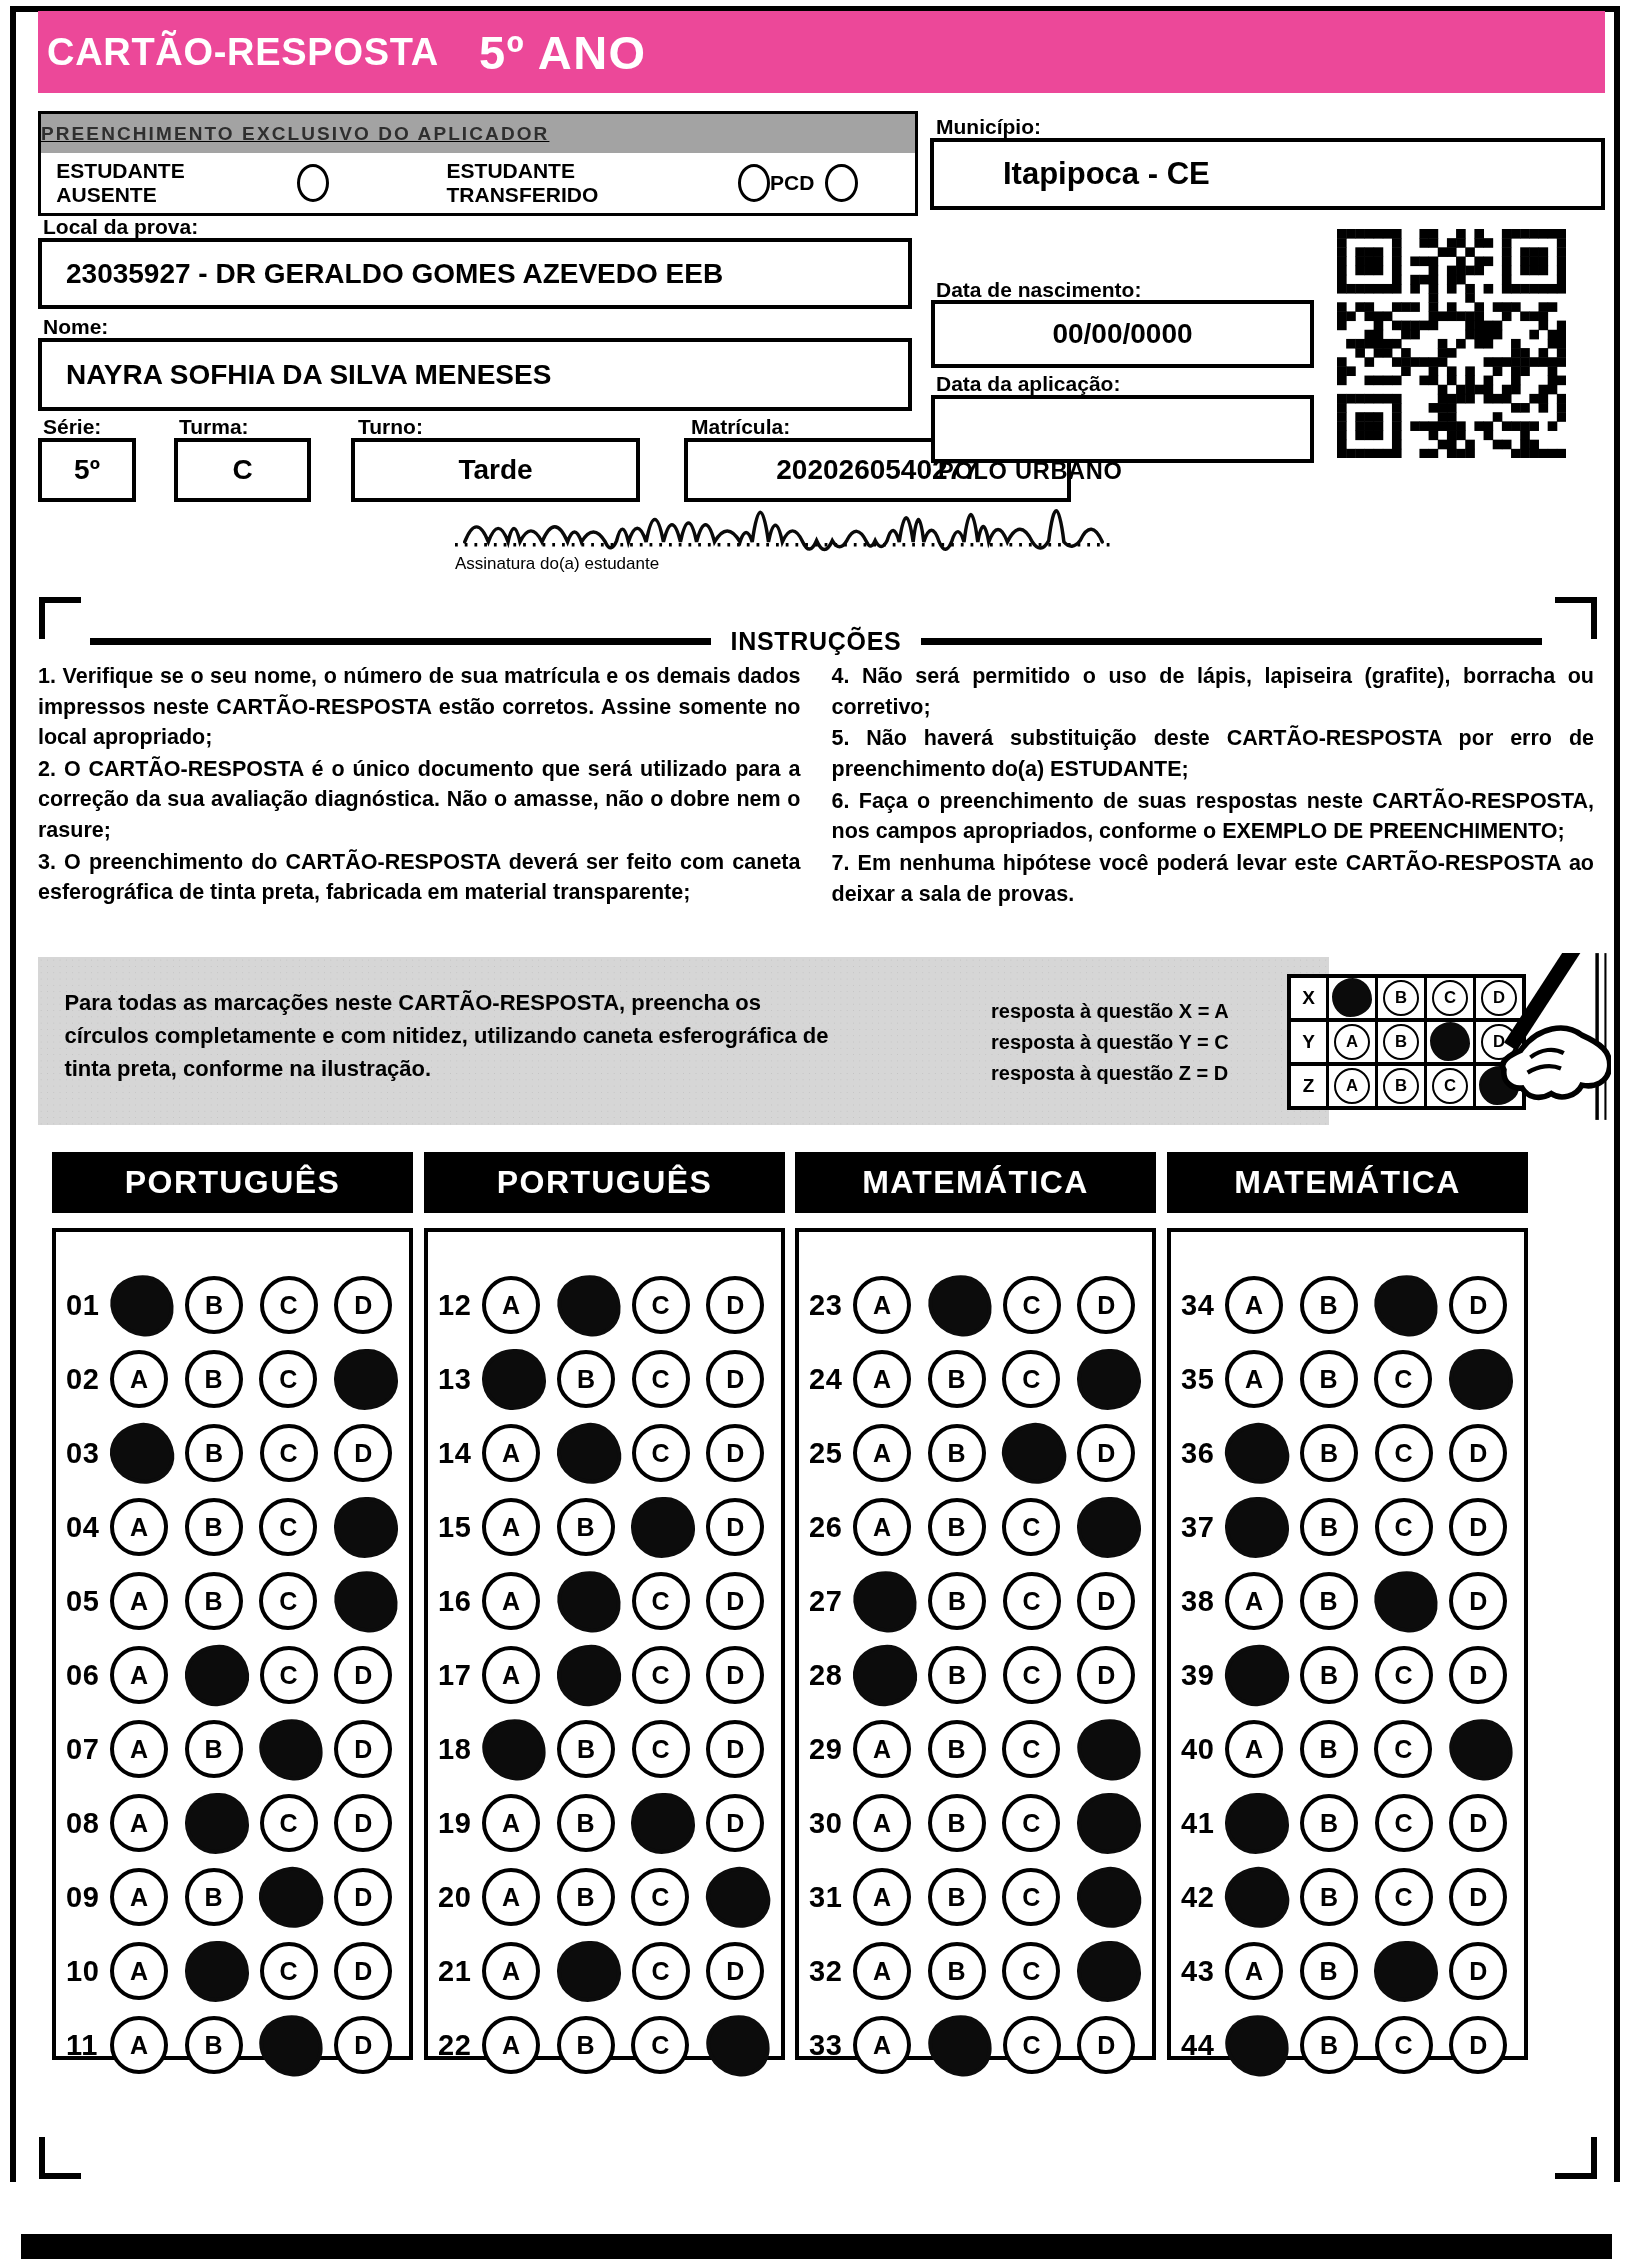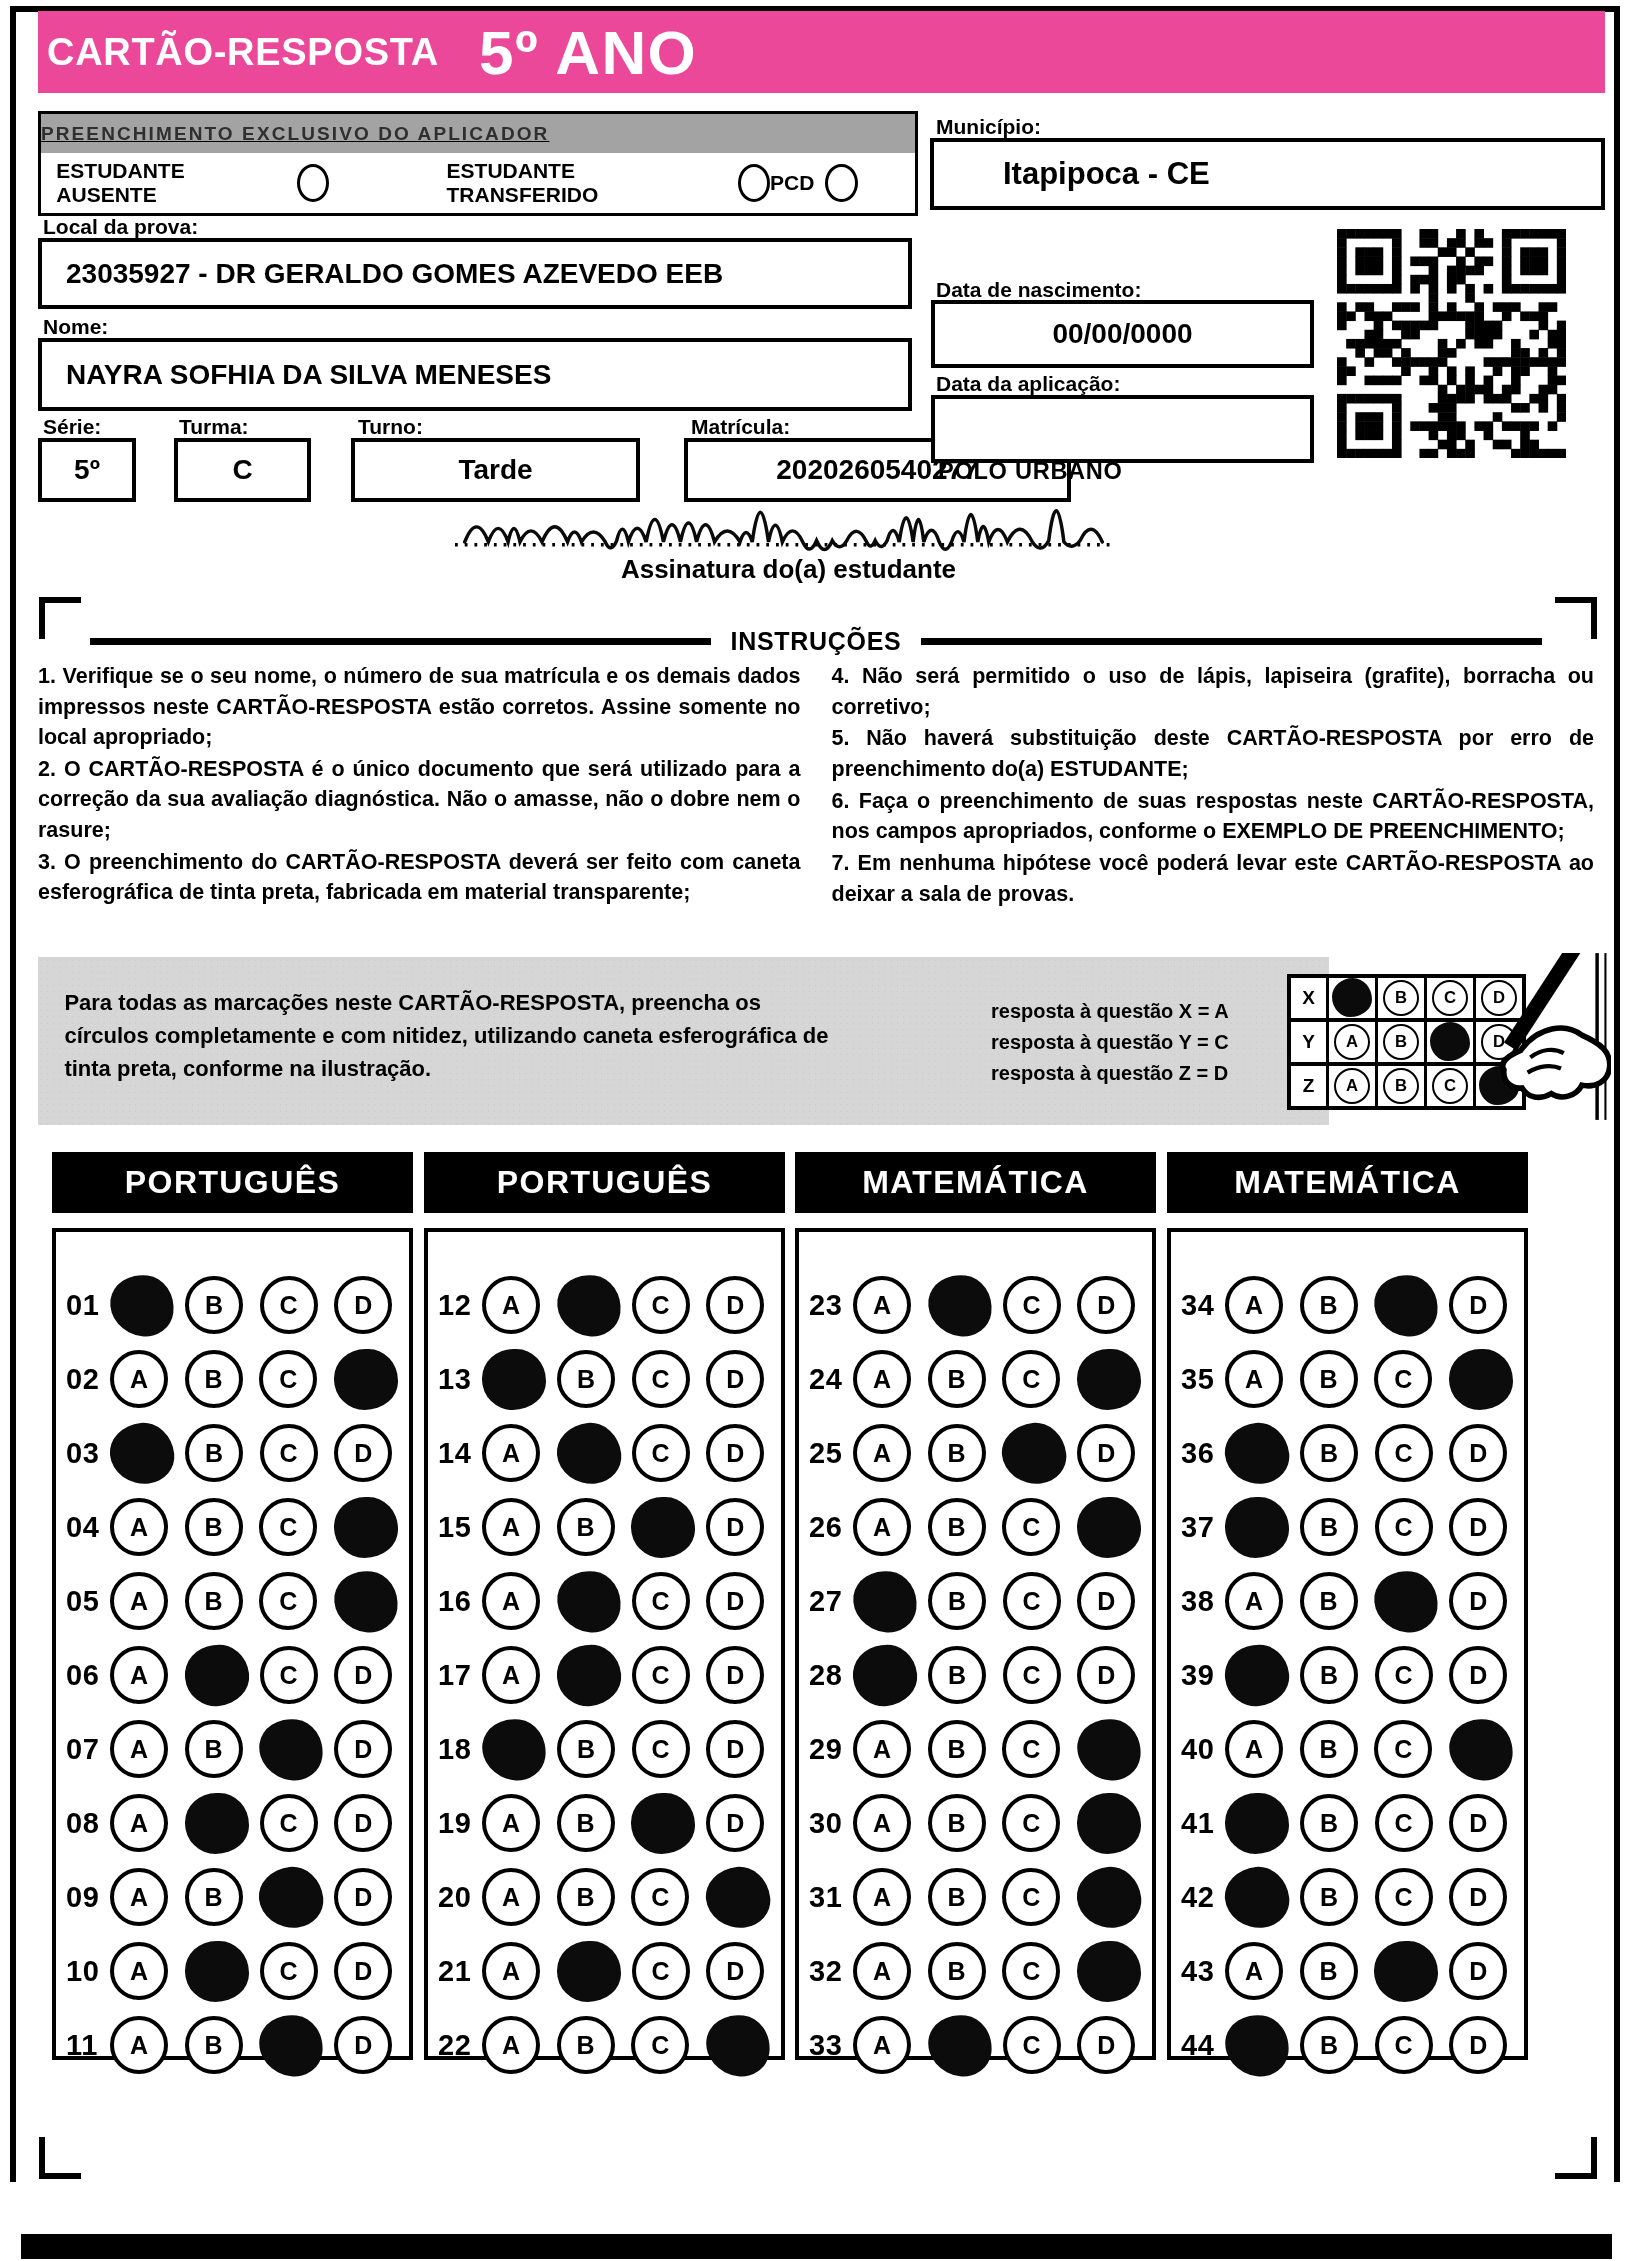--- a/index.html
+++ b/index.html
@@ -11,21 +11,21 @@
   .frame-top{position:absolute;left:9.7px;top:5.6px;width:1610px;height:6.3px;background:#000;}
   .frame-left{position:absolute;left:9.7px;top:5.6px;width:6.3px;height:2176px;background:#000;}
   .frame-right{position:absolute;left:1614px;top:5.6px;width:6.3px;height:2176px;background:#000;}
   .bottom-bar{position:absolute;left:21px;top:2234px;width:1591px;height:25px;background:#000;}
 
   
   .header{position:absolute;left:38px;top:11px;width:1567px;height:82px;background:#ec4899;display:flex;align-items:stretch;}
   .h-card{width:410px;display:flex;align-items:center;justify-content:center;color:#fff;font-size:38px;font-weight:bold;letter-spacing:0.7px;}
   .h-assess-box{margin:4.9px 0;width:549px;background:#fff;display:flex;align-items:center;justify-content:center;}
   .h-assess-box span{font-size:35px;font-weight:bold;letter-spacing:0;}
-  .h-grade{flex:1;display:flex;align-items:center;color:#fff;font-size:62px;font-weight:bold;padding-left:31px;letter-spacing:1.4px;}
+  .h-grade{flex:1;display:flex;align-items:center;color:#fff;font-size:47px;font-weight:bold;padding-left:31px;letter-spacing:1.4px;}
 
   
   .applicator-block{position:absolute;left:38px;top:111px;width:874px;border:3.5px solid #000;}
   .applicator-bar{height:39px;background:#a3a3a3;display:flex;align-items:center;justify-content:flex-start;text-decoration:underline;}
   .applicator-bar span{color:#2f2f2f;font-size:19px;font-weight:bold;letter-spacing:2.1px;}
   .status-row{height:60px;display:flex;align-items:center;padding:0 15.3px;background:#fff;}
   .status-item{display:flex;align-items:center;}
   .status-item .lbl{font-size:21px;font-weight:bold;}
   .status-circle{width:26.4px;height:32px;border:3.5px solid #000;border-radius:50%;margin-left:11px;background:#fff;}
   .status-item.s2{margin-left:118px;}
@@ -36,21 +36,21 @@
   .field-box .val{font-size:28px;font-weight:bold;width:100%;}
   .pl35 .val{padding-left:24px;}
   .center .val{text-align:center;}
   .pl100 .val{padding-left:69px;font-size:31px;}
 
   .polo{position:absolute;left:938px;top:458px;font-size:23.6px;font-weight:bold;letter-spacing:0.7px;}
 
   
   .signature{position:absolute;left:455px;top:478px;width:667px;height:106px;}
   .signature svg{display:block;}
-  .signature .sig-label{text-align:center;font-size:26px;font-weight:bold;margin-top:-5.6px;}
+  .signature .sig-label{font-size:17px;font-weight:normal;margin-top:-5.6px;}
 
   
   .bracket{position:absolute;width:36px;height:36px;}
   .bracket.tl{left:39px;top:597px;border-left:6.3px solid #000;border-top:6.3px solid #000;}
   .bracket.tr{left:1555px;top:597px;border-right:6.3px solid #000;border-top:6.3px solid #000;}
   .bracket.bl{left:39px;top:2137px;border-left:6.3px solid #000;border-bottom:6.3px solid #000;}
   .bracket.br{left:1555px;top:2137px;border-right:6.3px solid #000;border-bottom:6.3px solid #000;}
 
   .instr-title-row{position:absolute;left:90px;top:627px;width:1452px;display:flex;align-items:center;}
   .instr-title-row .rule{flex:1;height:6.3px;background:#000;}

